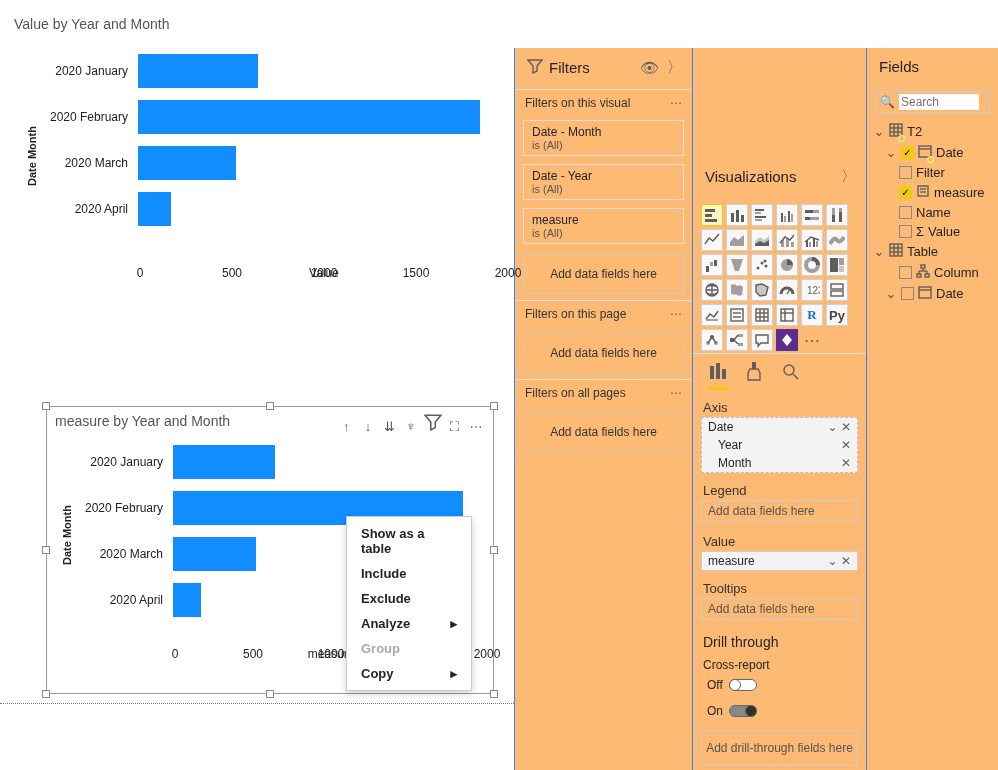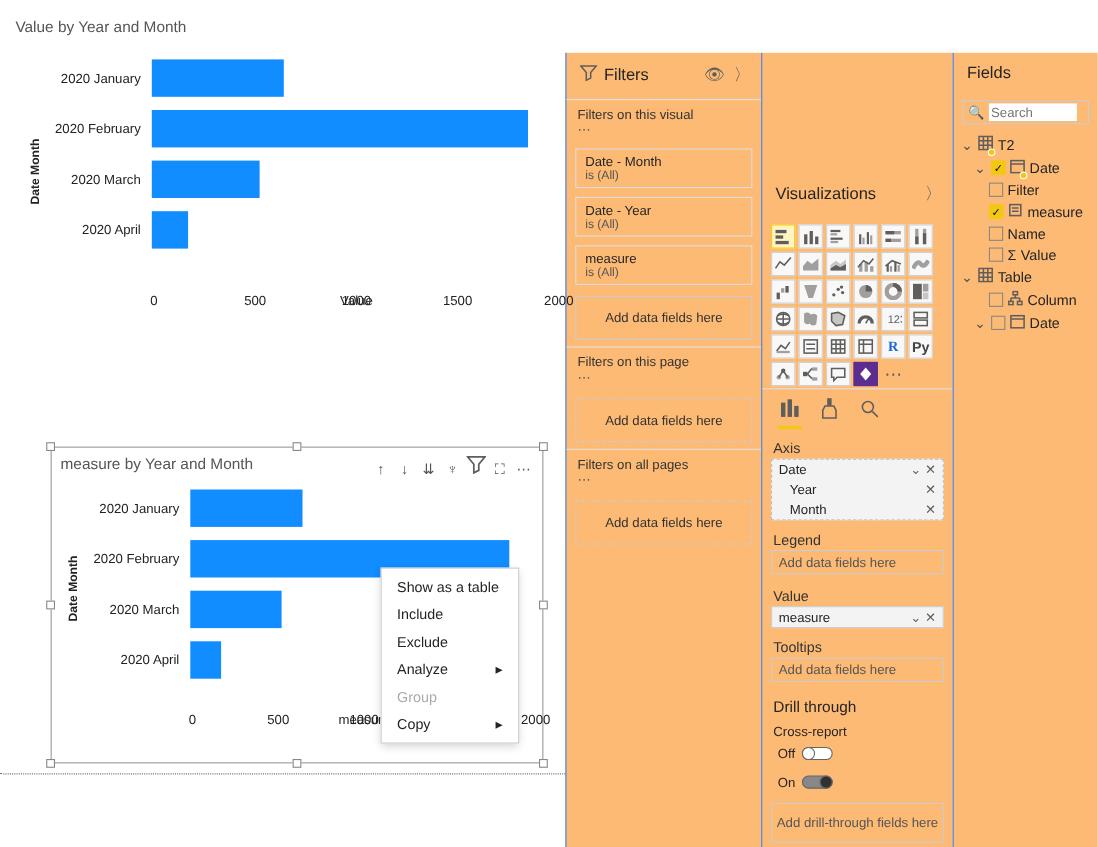--- a/index.html
+++ b/index.html
@@ -17,31 +17,31 @@
   .tick { position: absolute; top: 0; font-size: 12px; color: #222; transform: translateX(-50%); }
   .axis-x-title { text-align: center; font-size: 12px; margin-top: 18px; }
   .visual2 { position: absolute; left: 46px; top: 406px; width: 448px; border: 1px solid #999; }
   .visual2 .handles span { position: absolute; width: 8px; height: 8px; background: #fff; border: 1px solid #888; }
   .h-tl{top:-5px;left:-5px}.h-tr{top:-5px;right:-5px}.h-bl{bottom:-5px;left:-5px}.h-br{bottom:-5px;right:-5px}
   .h-tm{top:-5px;left:50%;transform:translateX(-50%)}.h-bm{bottom:-5px;left:50%;transform:translateX(-50%)}
   .h-ml{top:50%;left:-5px;transform:translateY(-50%)}.h-mr{top:50%;right:-5px;transform:translateY(-50%)}
   .vis-header { display: flex; justify-content: space-between; align-items: flex-start; padding: 6px 8px 0 8px; }
   .vis-header .icons span { display:inline-block; width:18px; text-align:center; color:#555;}
   .context-menu { position: absolute; top: 516px; left: 346px; width: 126px; background: #fff; border: 1px solid #ccc; box-shadow: 0 3px 8px rgba(0,0,0,.18); z-index: 40; padding: 4px 0; font-size: 13px; }
-  .context-menu .mi { padding: 5px 14px; display:flex; justify-content:space-between; align-items:flex-end;}
+  .context-menu .mi { padding: 5px 14px; display:flex; justify-content:space-between; align-items:flex-end;font-weight:bold;}
   .context-menu .mi.disabled { color: #aaa; }
   .dotted-line { position:absolute; left:0; right:0; top: 703px; border-top: 1.5px dotted #777; }
   
   .panel { border-left: 1px solid #3b82f6; background: #fdba74; display:flex; flex-direction:column;margin-top:48px; }
   .filters-panel { width: 178px; }
   .viz-panel { width: 174px; justify-content: flex-end; }
   .fields-panel { width: 132px; }
   .panel-header { display:flex; align-items:center; padding: 10px 10px 12px 12px; font-size: 15px; color: #252423; }
   .panel-header .title { flex:1; }
-  .section-header { display:flex; justify-content:space-between; padding: 6px 10px; font-size: 12px; color: #333; border-top:1px solid #e1e1e1;flex-direction:column;}
+  .section-header { display:flex; align-items:center; justify-content:space-between; padding: 6px 10px; font-size: 12px; color: #333; border-top:1px solid #e1e1e1;}
   .filter-card { margin: 4px 8px; border: 1px solid #ddd; padding: 4px 8px; font-size: 12px; }
   .filter-card .fname{font-size: 12px;} .filter-card .fstate{font-size:11px;color:#555;}
   .drop-box { margin: 6px 8px; border: 1px dashed #ccc; text-align: center; padding: 12px 4px; font-size: 12px; color: #333; }
   .drop-box.solid { border-style: solid;}
   .viz-gallery { padding: 6px 8px 2px 8px; display:flex; flex-wrap:wrap; gap:3px; }
   .viz-gallery .v { width:22px; height:22px; border:1px solid #d0d0d0; background:#f8f8f8; display:flex; align-items:center;justify-content:center;font-size:13px;color:#605e5c;position:relative;}
   .viz-gallery .v.sel{border:1px solid #f2c811;background:#fff5c4;}
   .v svg{width:16px;height:16px;}
   .tabbar { display:flex; gap: 14px; padding: 6px 10px 4px 14px; border-top:1px solid #e1e1e1;}
   .tabbar span svg{width:22px;height:22px;}

